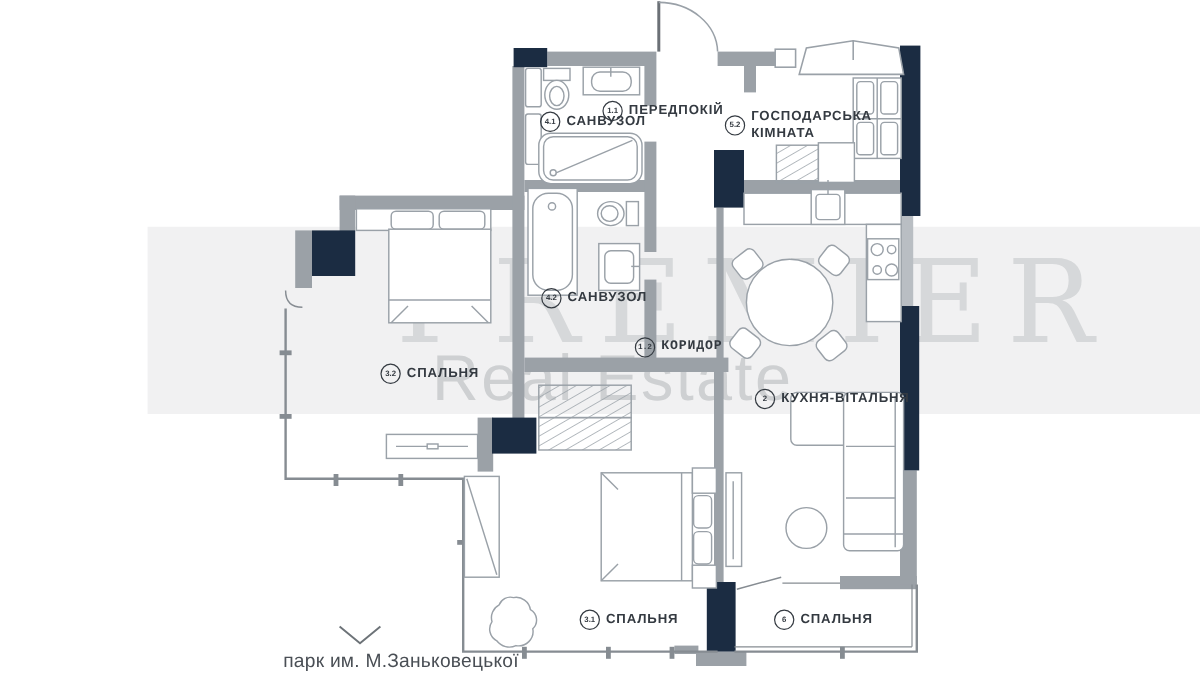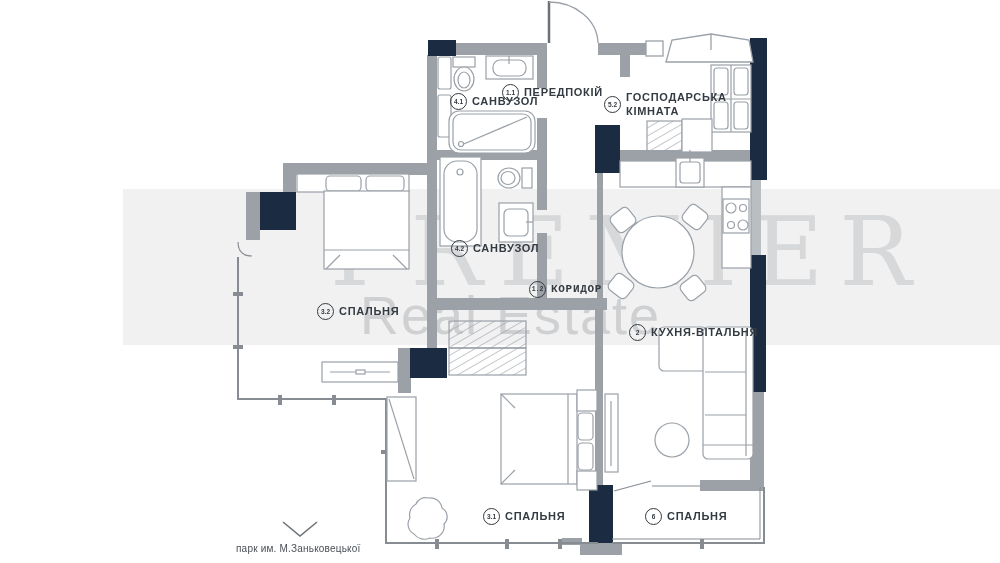--- a/index.html
+++ b/index.html
@@ -15,21 +15,21 @@
   .wm2{position:absolute;left:360px;top:284px;font-family:"Liberation Sans",sans-serif;
        font-size:54px;font-weight:400;letter-spacing:2px;color:rgba(125,131,137,.30);
        white-space:nowrap;}
   
   .lbl{position:absolute;display:flex;align-items:center;gap:5px;
        font-size:11px;font-weight:700;letter-spacing:.7px;color:#343a41;white-space:pre-line;}
   .lbl .num{width:15px;height:15px;border:1.3px solid #343a41;border-radius:50%;
        display:flex;align-items:center;justify-content:center;
        font-size:6.5px;font-weight:700;letter-spacing:0;flex:none;background:transparent;}
   .lbl .nm{line-height:1.25;}
-  .park{position:absolute;left:236px;top:543px;font-size:10px;font-weight:400;
+  .park{position:absolute;left:236px;top:543px;font-size:16px;font-weight:400;
         letter-spacing:.2px;color:#4a4f55;}
   .chev{position:absolute;left:281px;top:520px;width:38px;height:18px;}
 </style>
 </head>
 <body>
 
 <div class="stage">
 
   <div class="wm-band"></div>
   <div class="wm1">PREMIER</div>

